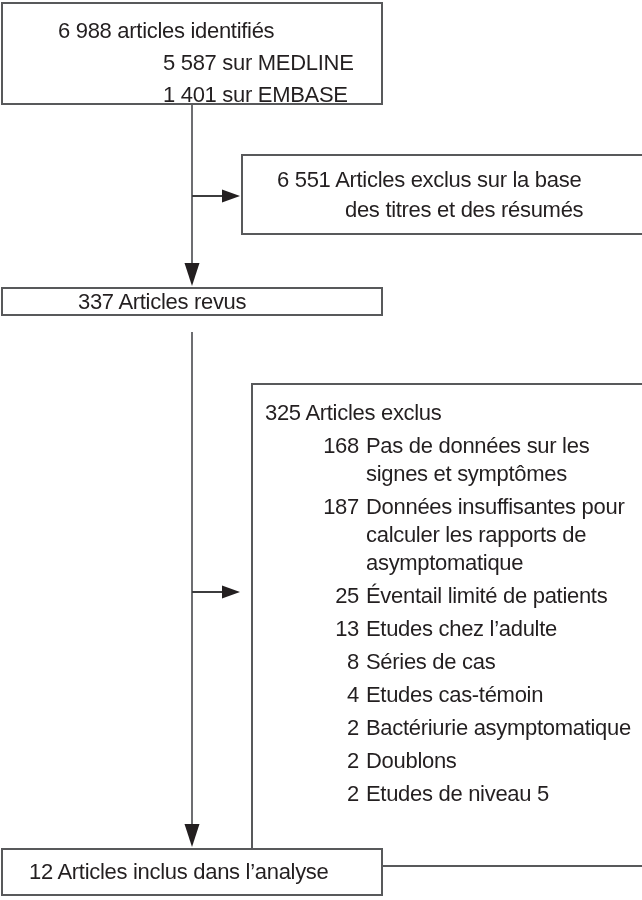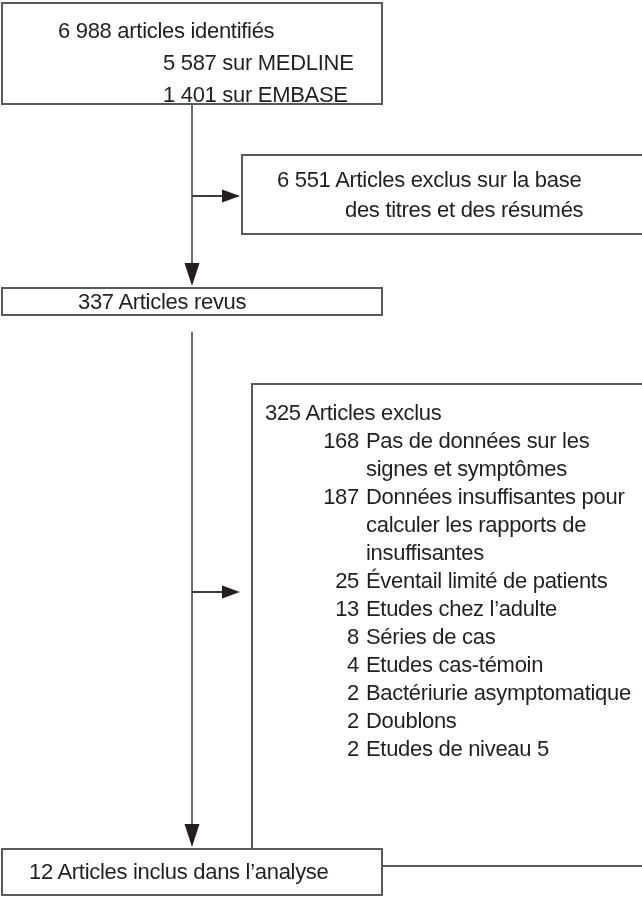--- a/index.html
+++ b/index.html
@@ -34,21 +34,21 @@
   #box1 .l2{padding-left:124px;line-height:32px;margin-left:36px;}
   
   #box2{left:241px;top:154px;width:461px;height:81px;padding-top:9px;}
   #box2 .l1{padding-left:34px;line-height:30px;}
   #box2 .l2{padding-left:102px;line-height:30px;}
   
   #box3{left:1px;top:287px;width:382px;height:29px;display:flex;align-items:center;padding-left:75px;}
   
   #box4{left:251px;top:383px;width:393px;height:484px;padding-top:14px;}
   #box4 .heading{padding-left:12px;line-height:28px;}
-  .item{display:flex;}
+  .item{display:flex;margin-top:5px;}
   .item:first-of-type{margin-top:0;}
   .item .num{width:106px;text-align:right;line-height:28px;flex:0 0 auto;}
   .item .lines{margin-left:7px;line-height:28px;}
   
   #box5{left:1px;top:848px;width:382px;height:48px;display:flex;align-items:center;padding-left:26px;}
   
   #arrows{position:absolute;left:0;top:0;width:642px;height:900px;}
   .stem{stroke:var(--stem);stroke-width:2;}
   .branch{stroke:#3c3c3e;stroke-width:2;}
   .head{fill:var(--arrow);}
@@ -93,21 +93,21 @@
         <div>Pas de données sur les</div>
         <div>signes et symptômes</div>
       </div>
     </div>
 
     <div class="item">
       <div class="num">187</div>
       <div class="lines">
         <div>Données insuffisantes pour</div>
         <div>calculer les rapports de</div>
-        <div>insuffisantes</div>
+        <div>asymptomatique</div>
       </div>
     </div>
 
     <div class="item">
       <div class="num">25</div>
       <div class="lines">
         <div>Éventail limité de patients</div>
       </div>
     </div>
 

